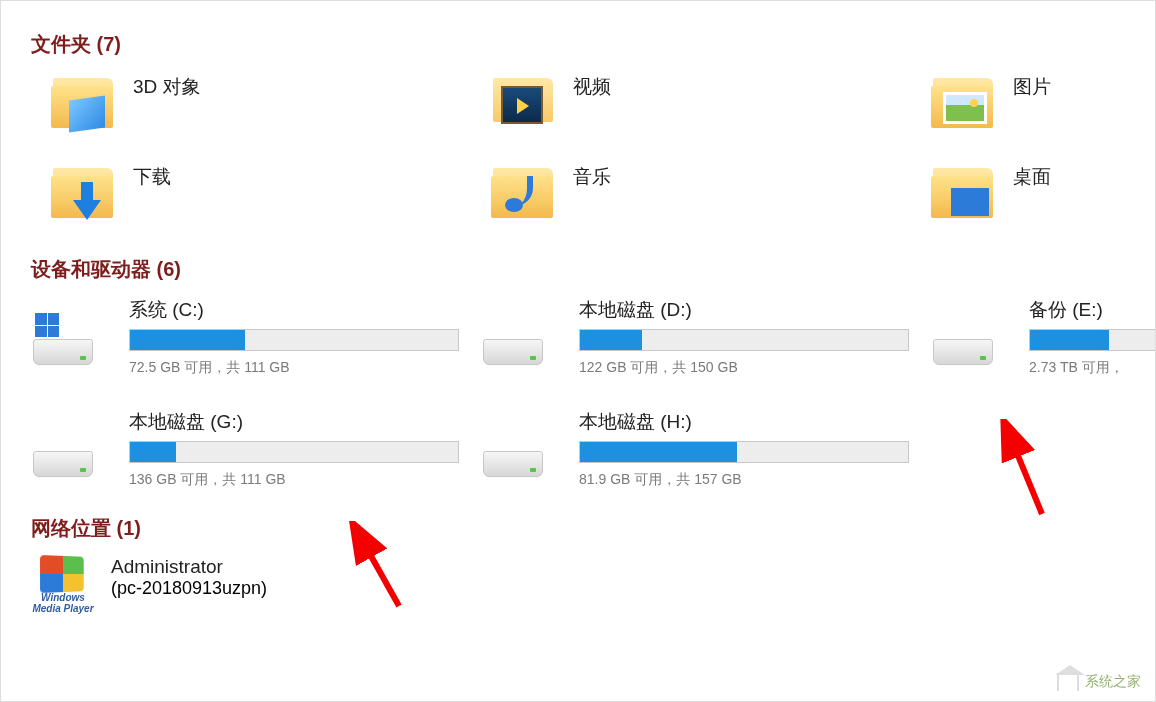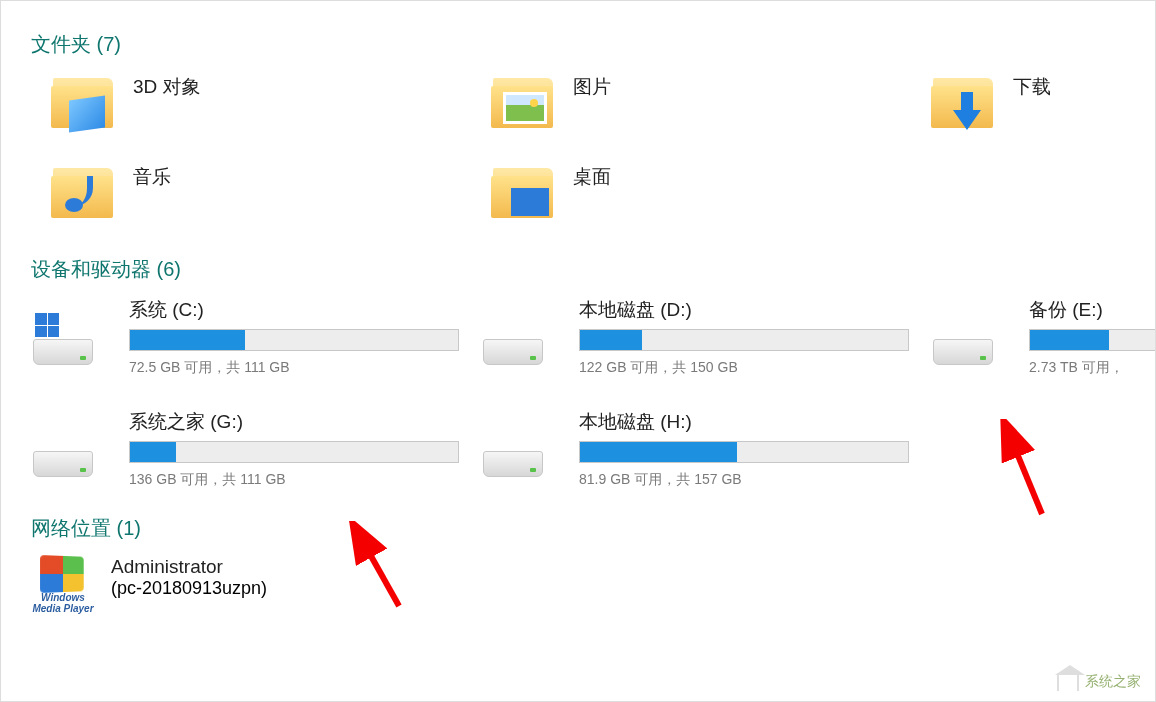--- a/index.html
+++ b/index.html
@@ -7,24 +7,24 @@
     font-family: "Microsoft YaHei", "Segoe UI", sans-serif;
     background: #fff;
     width: 1156px;
     height: 702px;
     overflow: hidden;
     position: relative;
     padding: 20px 0 0 30px;
     border: 1px solid #ddd;
   }
   .section-header {
-    color: #0f766e;
+    color: #7f1d1d;
     font-size: 20px;
     margin: 10px 0 14px 0;
-    font-weight: 400;
+    font-weight: 700;
   }
   
   .folder-grid {
     display: grid;
     grid-template-columns: 440px 440px 260px;
     row-gap: 26px;
     margin-bottom: 30px;
   }
   .folder-item {
     display: flex;
@@ -134,20 +134,27 @@
 
   <div class="folder-item">
     <div class="folder-icon">
       <div class="folder-back"></div>
         <div class="folder-front"></div>
       <div class="folder-overlay ov-3d"></div>
     </div>
     <div class="folder-label">3D 对象</div>
   </div>
 
+  <div class="folder-item">
+    <div class="folder-icon">
+      <div class="folder-back"></div>
+      <div class="folder-overlay ov-video"></div>
+    </div>
+    <div class="folder-label">视频</div>
+  </div>
 
   <div class="folder-item">
     <div class="folder-icon">
       <div class="folder-back"></div>
         <div class="folder-front"></div>
       <div class="folder-overlay ov-pic"></div>
     </div>
     <div class="folder-label">图片</div>
   </div>
 
@@ -228,21 +235,21 @@
       </div>
       <div class="drive-sub">2.73 TB 可用，</div>
     </div>
   </div>
 
   <div class="drive-item">
     <div class="drive-icon">
         <div class="drive-body"></div>
       </div>
     <div class="drive-info">
-      <div class="drive-name">系统之家 (G:)</div>
+      <div class="drive-name">本地磁盘 (G:)</div>
       <div class="progress">
         <div class="progress-fill" style="width:14%"></div>
       </div>
       <div class="drive-sub">136 GB 可用，共 111 GB</div>
     </div>
   </div>
 
   <div class="drive-item">
     <div class="drive-icon">
         <div class="drive-body"></div>

